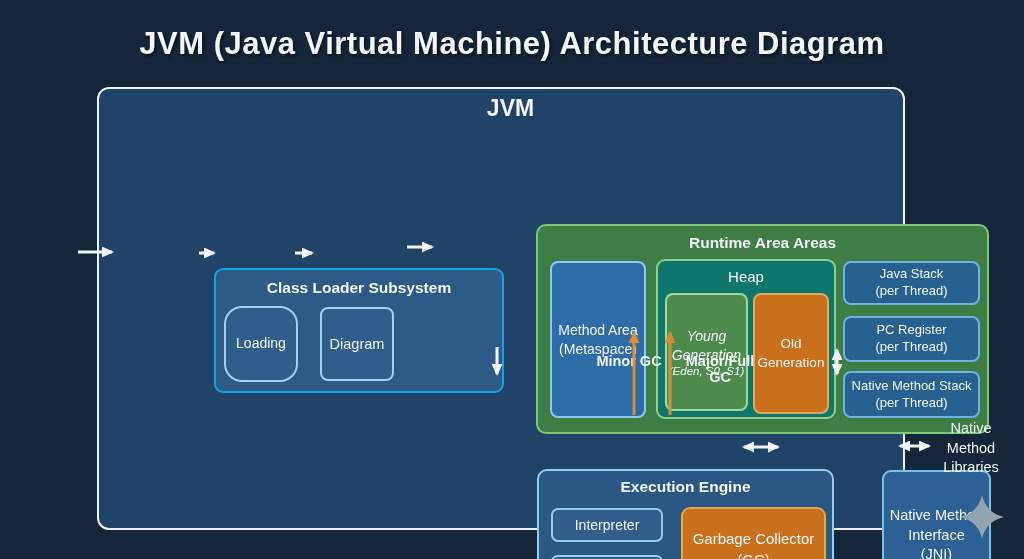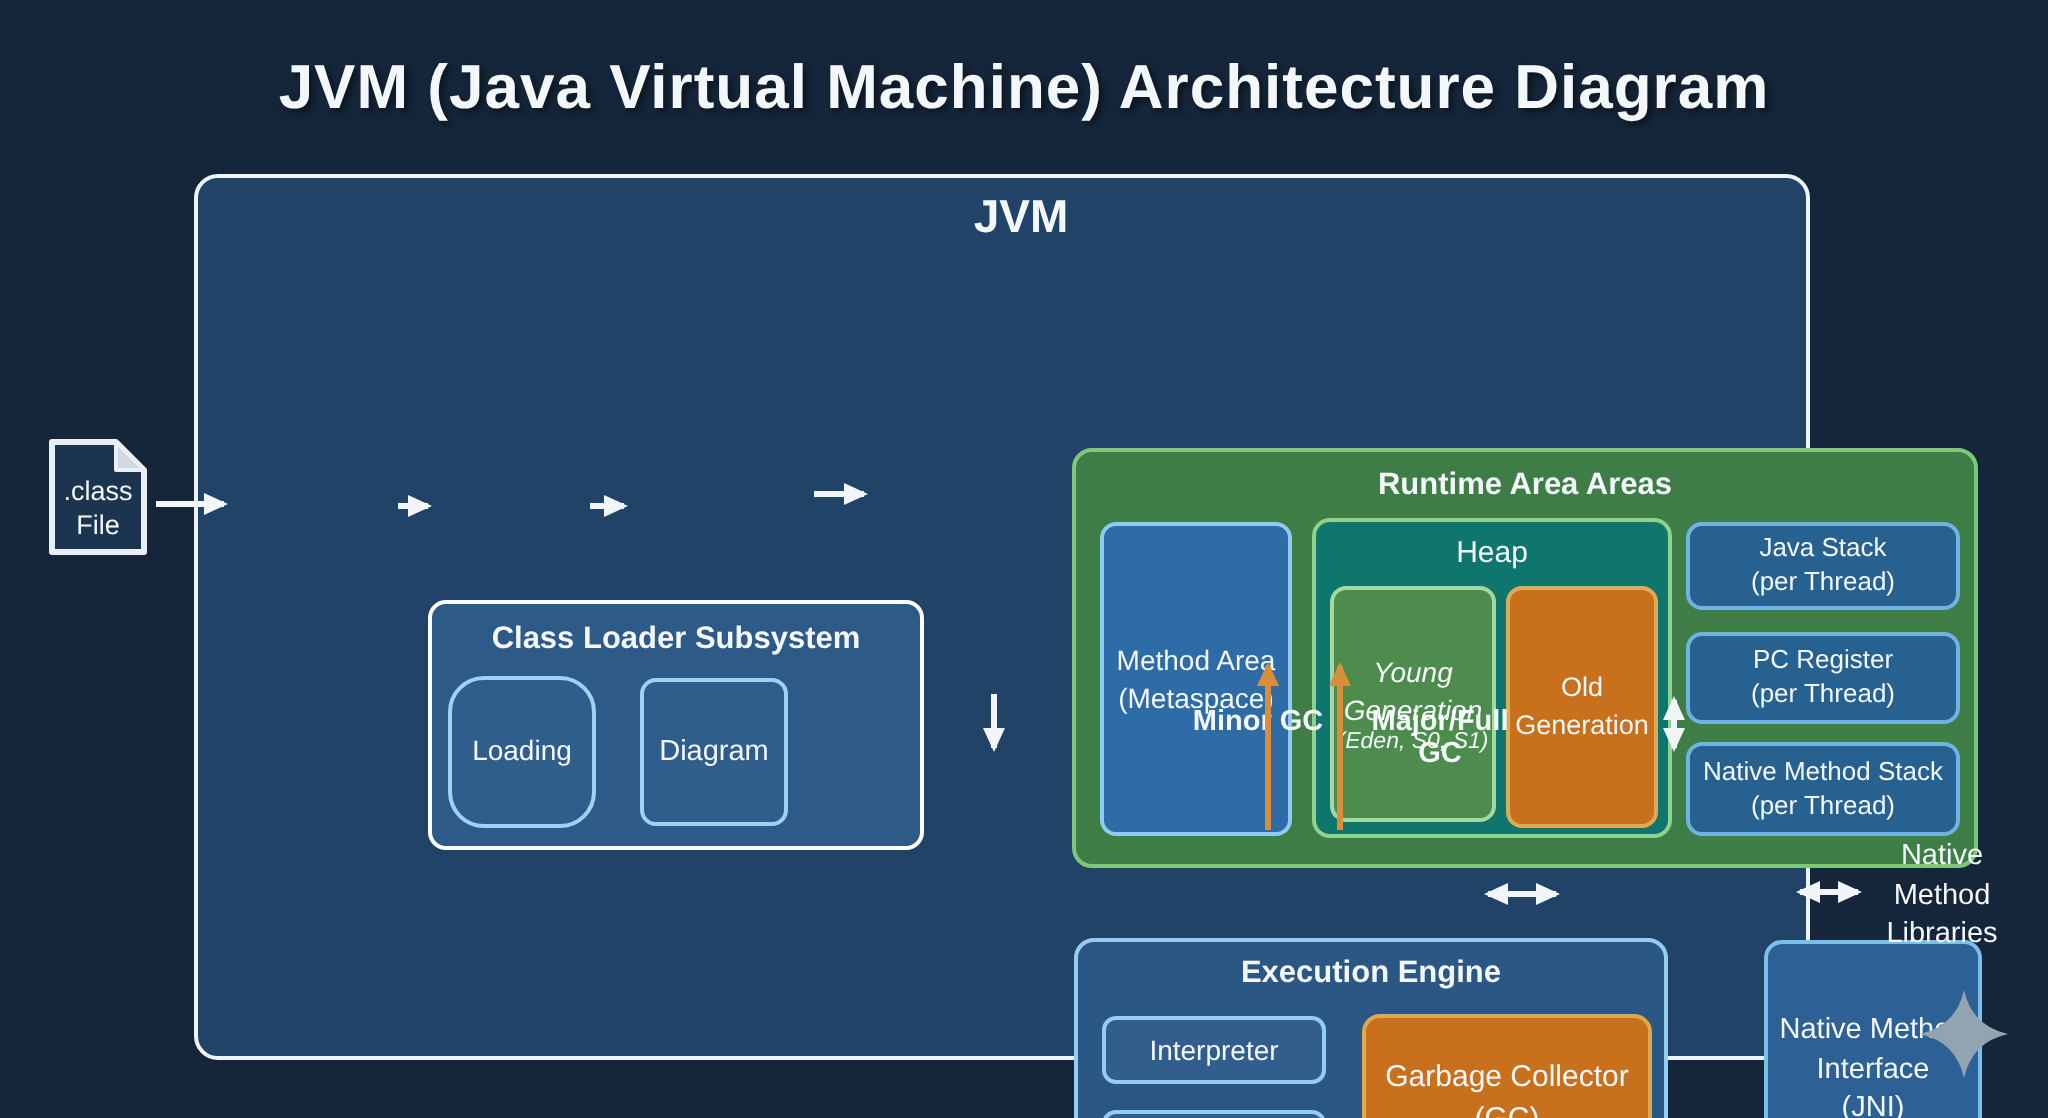--- a/index.html
+++ b/index.html
@@ -23,22 +23,22 @@
     left:97px;top:87px;width:808px;height:443px;
     background:#224368;border:2.5px solid #eef3f6;border-radius:12px;
   }
   #jvm-label{left:0;top:6px;width:100%;text-align:center;font-size:23px;font-weight:bold;padding-left:19px;}
 
   
   #class-file{left:22px;top:218px;width:54px;height:61px;}
   #class-file-label{left:0;top:19px;width:100%;text-align:center;font-size:13.5px;line-height:17px;}
 
   
-  #class-loader{left:115px;top:179px;width:248px;height:125px;
-    background:#2d5a87;border:2px solid #ffffff;border-radius:9px;margin-top:32px;}
+  #class-loader{left:115px;top:179px;width:290px;height:125px;
+    background:#2d5a87;border:2px solid #0ea5e9;border-radius:9px;}
   #class-loader-title{left:0;top:9px;width:100%;text-align:center;font-size:15.5px;font-weight:bold;}
   .cl-box{background:#2f5e8c;border:2px solid #9fd2f2;border-radius:8px;font-size:14px;line-height:1.25;}
   #box-loading{left:8px;top:36px;width:74px;height:76px;border-radius:18px;}
   #box-linking{left:104px;top:37px;width:74px;height:74px;flex-direction:column;}
   #box-linking .main{font-size:14.5px;}
   #box-linking .sub{font-size:11px;line-height:1.25;}
   #box-initialization{left:202px;top:37px;width:82px;height:73px;font-size:13.5px;}
 
   
   #runtime{left:437px;top:135px;width:453px;height:210px;
@@ -86,28 +86,20 @@
 
   #arrow-layer{left:0;top:0;width:1024px;height:559px;pointer-events:none;}
 </style>
 </head>
 <body>
 
 <div id="canvas">
 
   <div id="page-title" class="abs">JVM (Java Virtual Machine) Architecture Diagram</div>
 
-  <div id="class-file" class="abs">
-    <svg width="54" height="61" viewBox="0 0 54 61">
-      <path d="M4 3 H36 L50 17 V58 H4 Z" fill="#1b3450" stroke="#e9eff4" stroke-width="3" stroke-linejoin="round"></path>
-      <path d="M36 3 V17 H50 Z" fill="#cfd9e2" stroke="#e9eff4" stroke-width="2" stroke-linejoin="round"></path>
-    </svg>
-    <div id="class-file-label" class="abs pre">.class
-File</div>
-  </div>
 
   <div id="jvm-box" class="abs">
     <div id="jvm-label" class="abs">JVM</div>
 
     <div id="class-loader" class="abs">
       <div id="class-loader-title" class="abs">Class Loader Subsystem</div>
       <div id="box-loading" class="abs cl-box center-text">Loading</div>
       <div id="box-linking" class="abs cl-box center-text">
         <div class="main">Diagram</div>
       </div>

